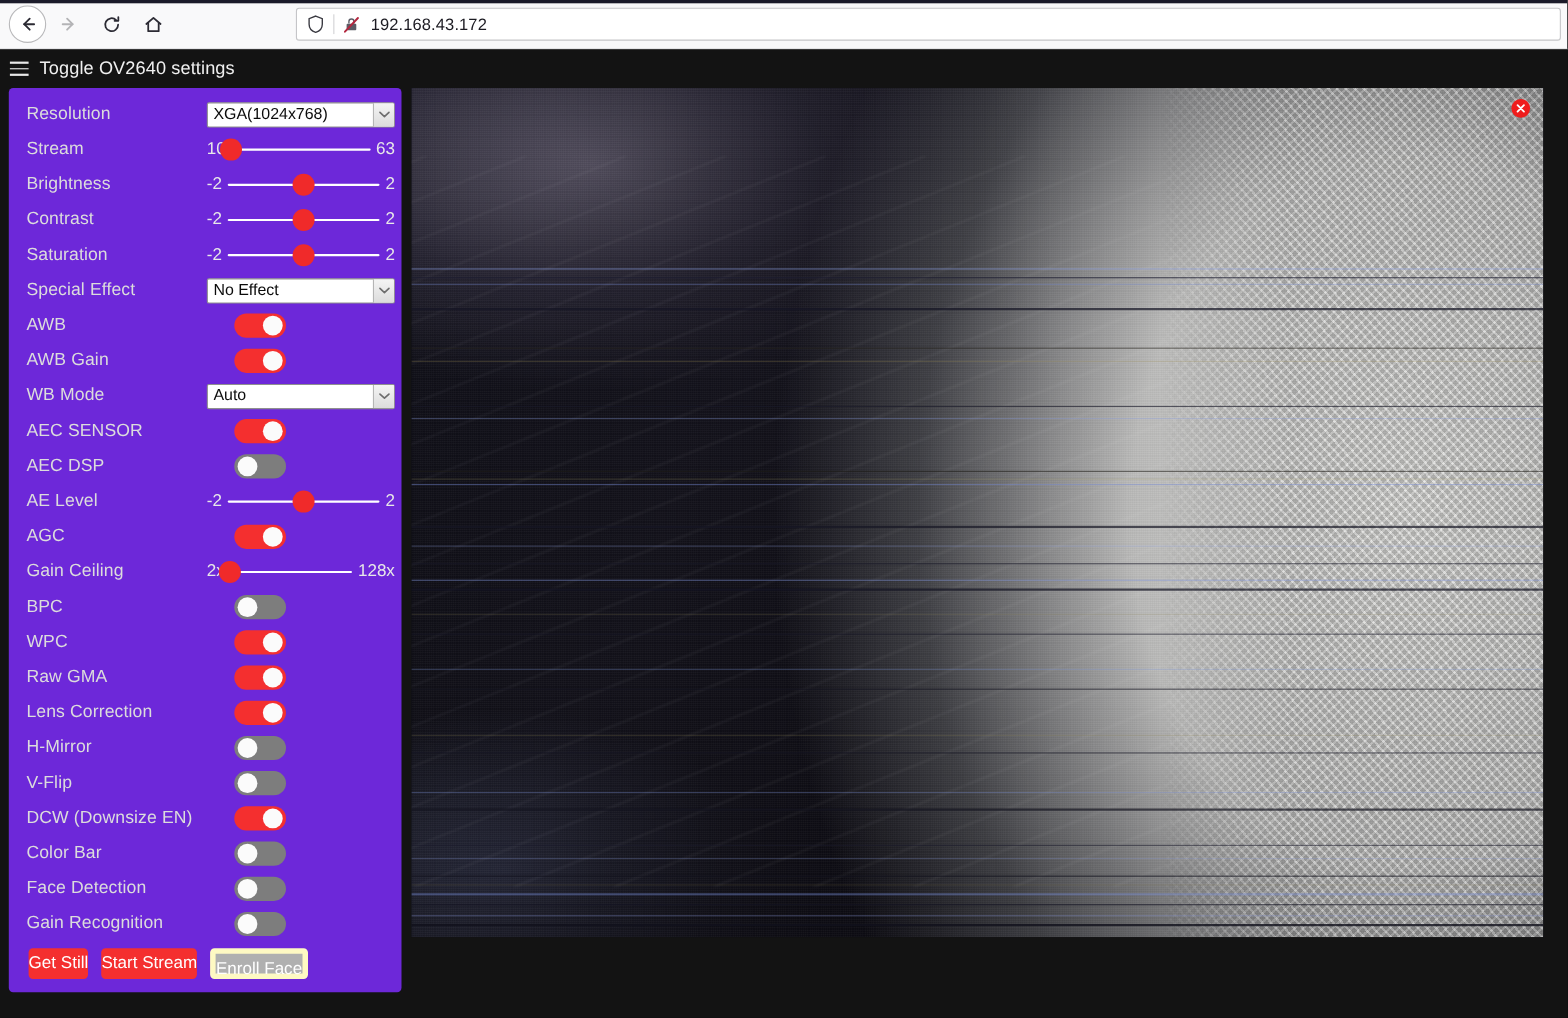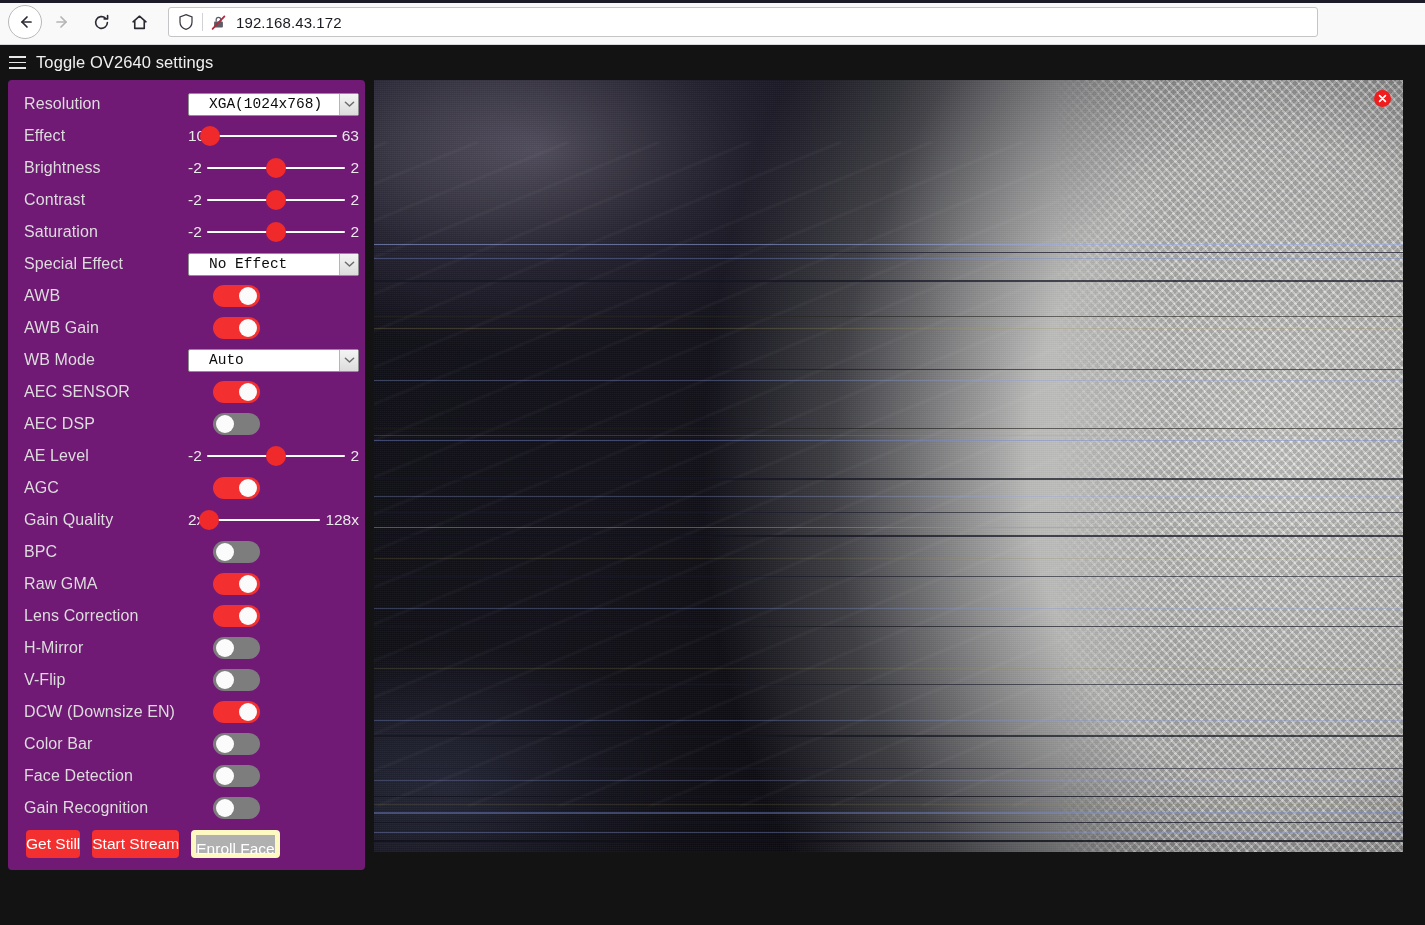--- a/index.html
+++ b/index.html
@@ -37,21 +37,21 @@
   .nav-btn svg { display: block; }
   #back-button { border: 1px solid #b9b9bb; background: #fff; }
   .nav-stroke { stroke: #2b2a33; stroke-width: 1.7; fill: none;
                 stroke-linecap: round; stroke-linejoin: round; }
   .nav-stroke-dim { stroke: #b4b4b6; stroke-width: 1.7; fill: none;
                 stroke-linecap: round; stroke-linejoin: round; }
 
   #urlbar-wrap {
     flex: 1 1 auto;
     display: flex;
-    justify-content: flex-start;
+    justify-content: flex-end;
     padding-left: 10px;
   }
   #urlbar {
     width: 1150px;
     height: 30px;
     background: #ffffff;
     border: 1px solid #c5c5c8;
     border-radius: 3px;
     display: flex;
     align-items: center;
@@ -103,21 +103,21 @@
   
   #main-area {
     display: flex;
     align-items: flex-start;
     padding: 0 0 0 8px;
   }
 
   
   #settings-panel {
     width: 357px;
-    background: #701a75;
+    background: #6d28d9;
     border-radius: 4px;
     padding: 8px 8px 12px 8px;
     flex: 0 0 auto;
   }
   .ctrl-row {
     display: flex;
     align-items: center;
     height: 32px;
   }
   .ctrl-label {
@@ -133,27 +133,27 @@
     flex: 1 1 auto;
     display: flex;
     align-items: center;
     height: 100%;
   }
 
   
   select.ctrl-select {
     width: 171px;
     height: 23px;
-    font-family: Liberation Mono, monospace;
+    font-family: Liberation Sans, sans-serif;
     font-size: 14.5px;
     color: #0b0b0b;
     background: #ffffff;
     border: 1px solid #8f8f8f;
     border-radius: 2px;
-    padding: 0 2px 0 20px;
+    padding: 0 2px 0 5px;
     -webkit-appearance: none;
     appearance: none;
   }
   .select-shell {
     position: relative;
     width: 171px;
     height: 23px;
   }
   .select-arrow {
     position: absolute;
@@ -415,21 +415,21 @@
             <span class="select-arrow">
               <svg width="11" height="8" viewBox="0 0 11 8">
                 <path d="M1.4 2.2 L5.5 6 L9.6 2.2" fill="none" stroke="#6d6d6d" stroke-width="1.5" stroke-linecap="round" stroke-linejoin="round"></path>
               </svg>
             </span>
           </span>
         </span>
       </div>
 
       <div class="ctrl-row">
-        <span class="ctrl-label">Effect</span>
+        <span class="ctrl-label">Stream</span>
         <span class="ctrl-widget">
           <span class="slider-group">
             <span class="slider-min">10</span>
             <span class="slider-track">
               <span class="slider-thumb" style="left: 0%;"></span>
             </span>
             <span class="slider-max">63</span>
           </span>
         </span>
       </div>
@@ -557,41 +557,49 @@
       <div class="ctrl-row">
         <span class="ctrl-label">AGC</span>
         <span class="ctrl-widget">
           <span class="switch on">
               <span class="knob"></span>
             </span>
         </span>
       </div>
 
       <div class="ctrl-row">
-        <span class="ctrl-label">Gain Quality</span>
+        <span class="ctrl-label">Gain Ceiling</span>
         <span class="ctrl-widget">
           <span class="slider-group">
             <span class="slider-min">2x</span>
             <span class="slider-track">
               <span class="slider-thumb" style="left: 0%;"></span>
             </span>
             <span class="slider-max">128x</span>
           </span>
         </span>
       </div>
 
       <div class="ctrl-row">
         <span class="ctrl-label">BPC</span>
         <span class="ctrl-widget">
           <span class="switch off">
               <span class="knob"></span>
             </span>
         </span>
       </div>
 
+      <div class="ctrl-row">
+        <span class="ctrl-label">WPC</span>
+        <span class="ctrl-widget">
+          <span class="switch on">
+              <span class="knob"></span>
+            </span>
+        </span>
+      </div>
 
       <div class="ctrl-row">
         <span class="ctrl-label">Raw GMA</span>
         <span class="ctrl-widget">
           <span class="switch on">
               <span class="knob"></span>
             </span>
         </span>
       </div>
 

